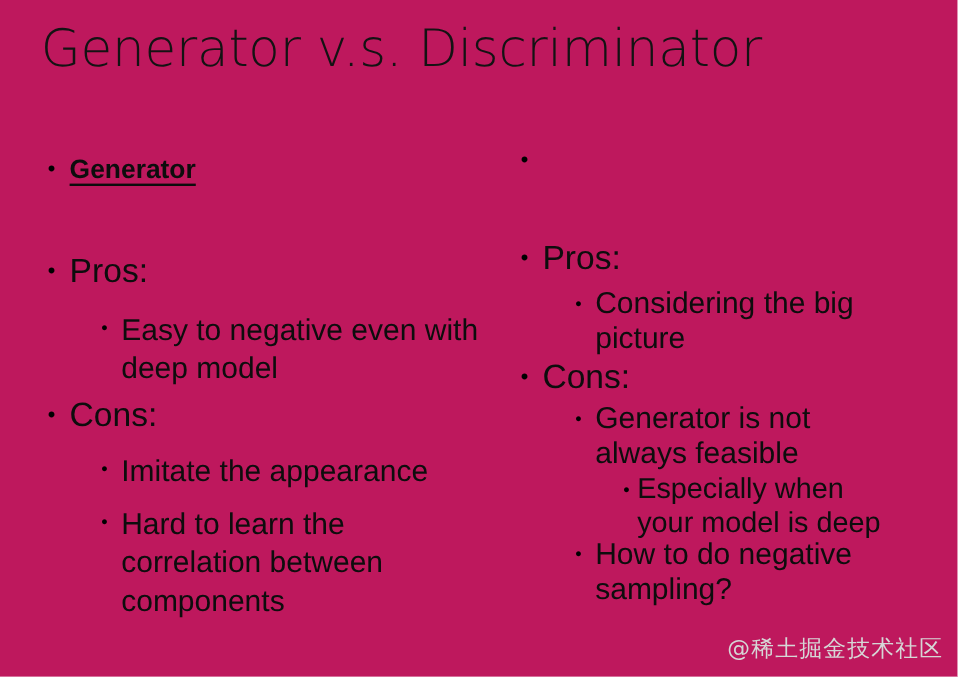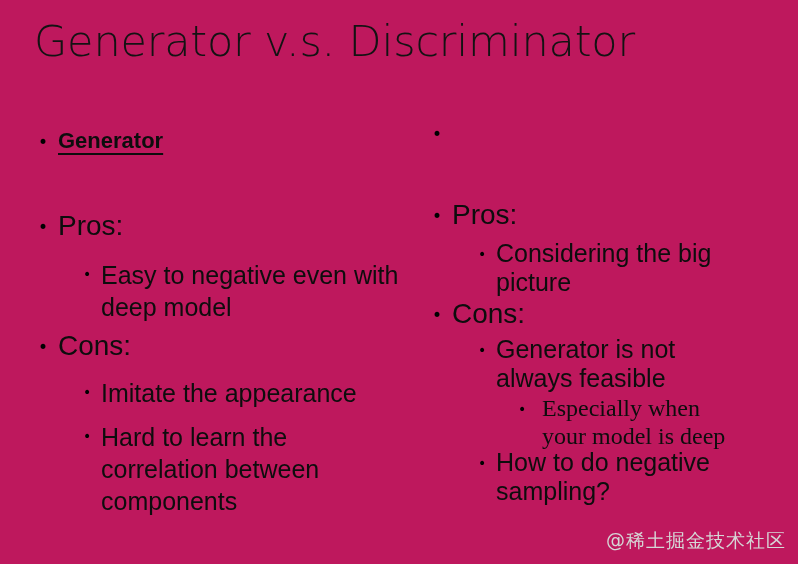--- a/index.html
+++ b/index.html
@@ -88,21 +88,21 @@
     font-size: 25px;
   }
   .lvl2 .marker { font-size: 14px; line-height: 31px; }
   .lvl2 .btext  { margin-left: 18px; font-size: 25px; }
 
   
   .lvl3 {
     font-size: 24px;
   }
   .lvl3 .marker { font-size: 14px; line-height: 30px; }
-  .lvl3 .btext  { margin-left: 24px; font-size: 24px; font-family: Liberation Serif, serif; }
+  .lvl3 .btext  { margin-left: 13px; font-size: 24px; }
 
   
   #left-column  .lvl2 .btext { line-height: 32px; }
   #right-column .lvl2 .btext { line-height: 29px; }
   #right-column .lvl3 .btext { line-height: 28px; }
 
   
   #watermark {
     position: absolute;
     right: 12px;

